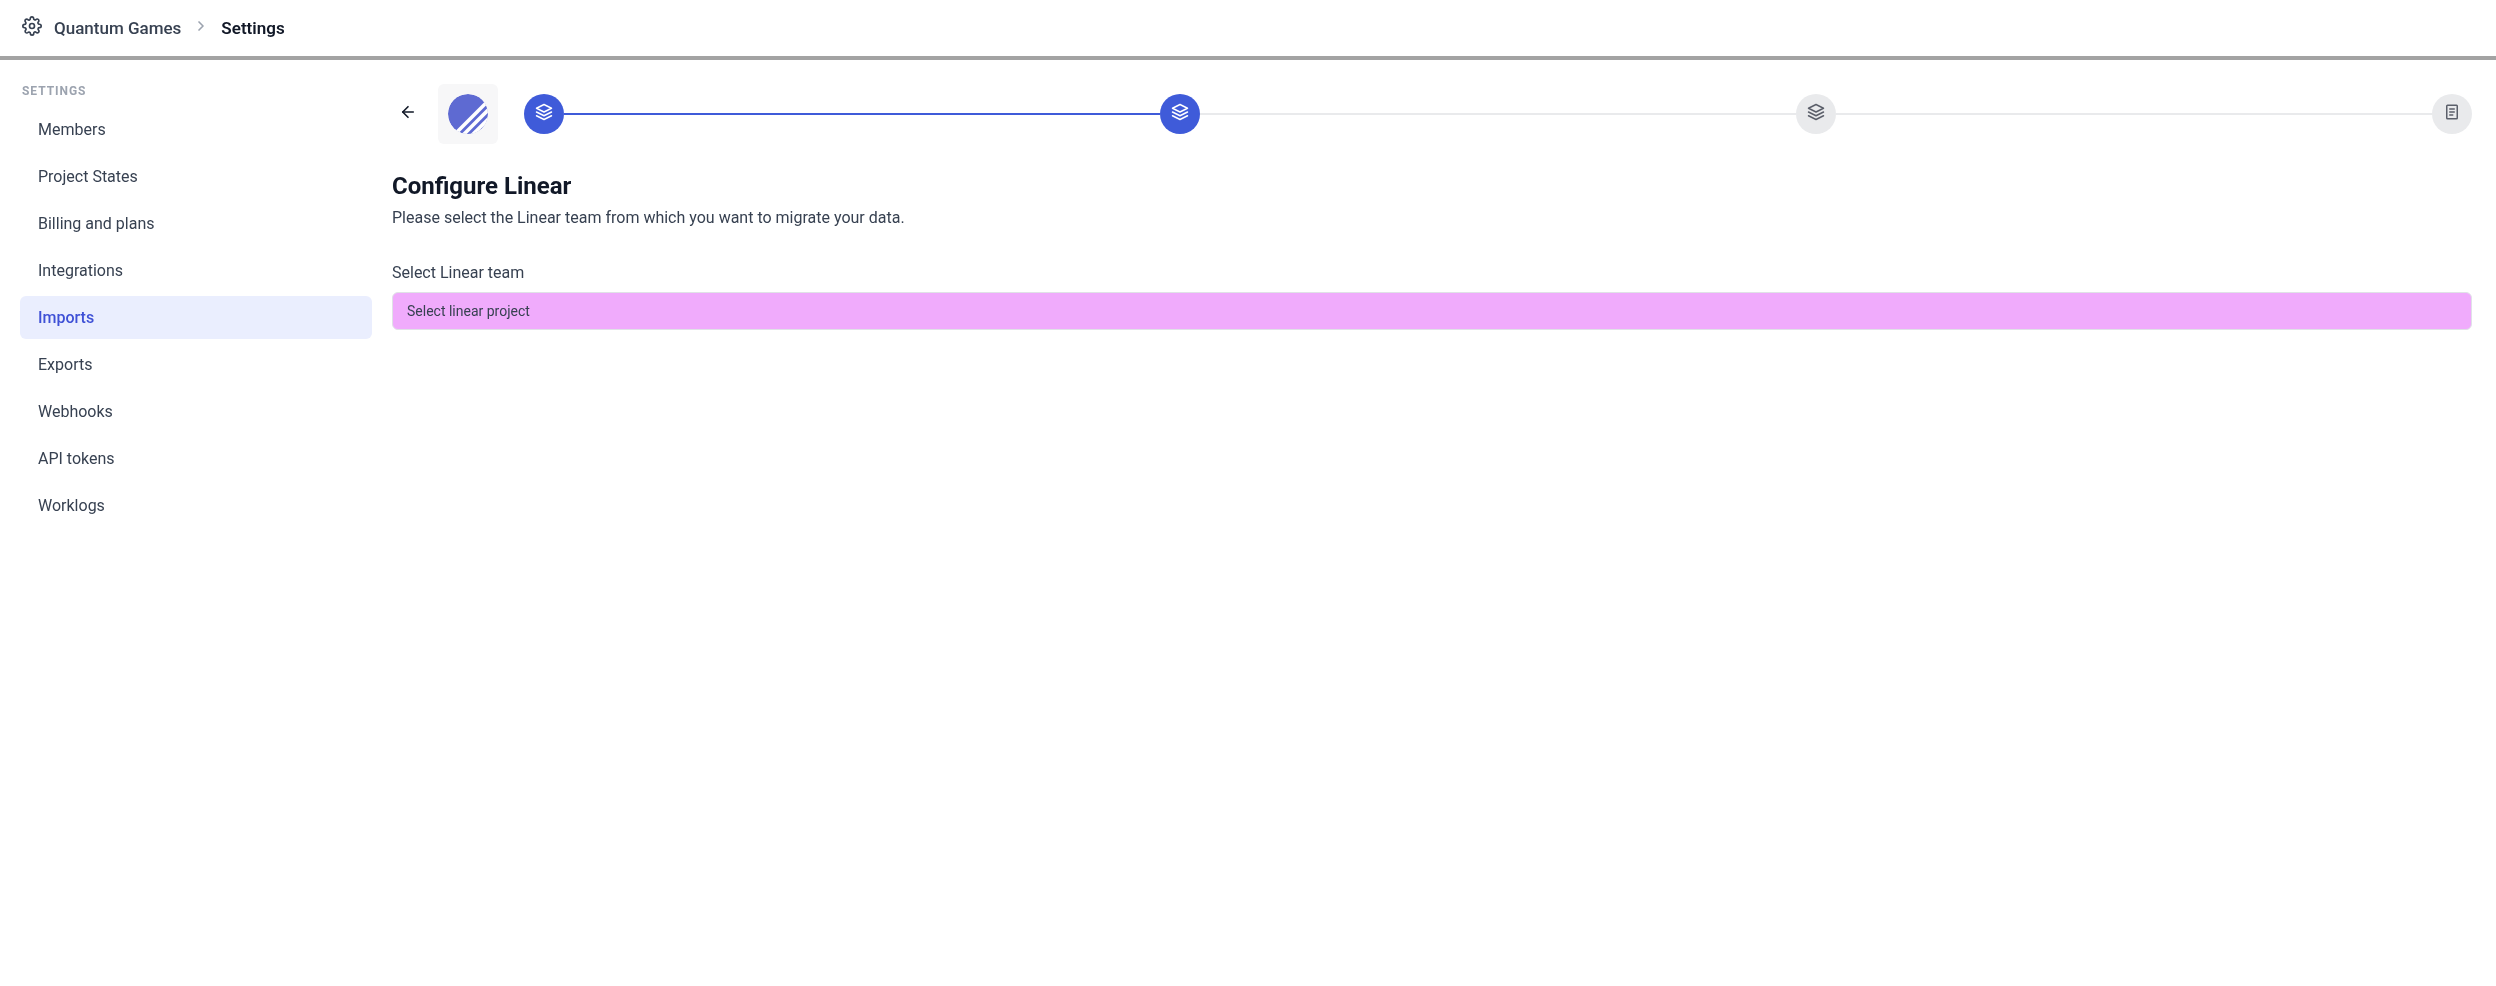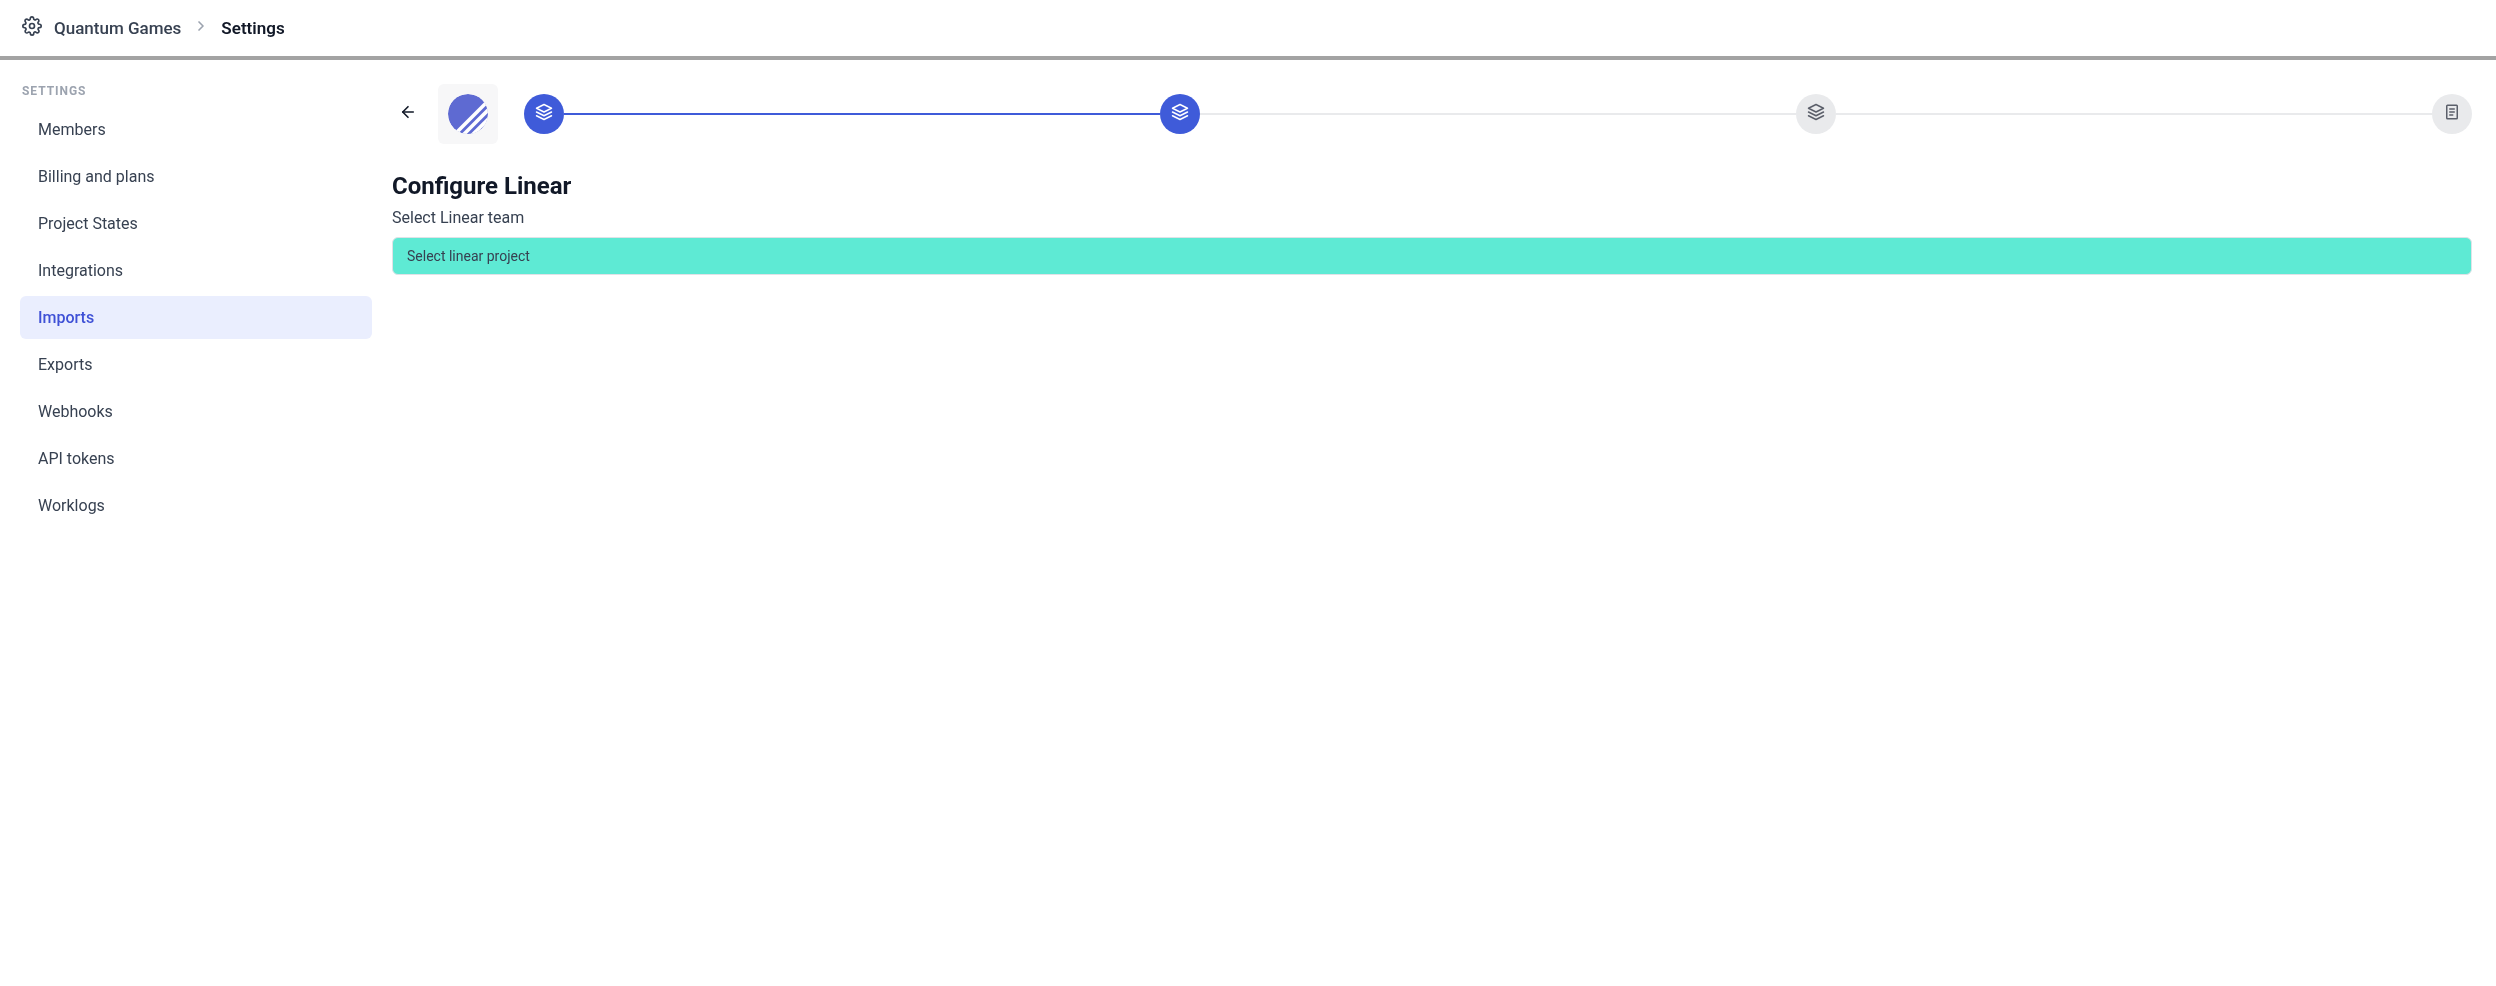--- a/index.html
+++ b/index.html
@@ -148,21 +148,21 @@
       margin-bottom: 36px;
     }
     .field-label {
       font-size: 16px;
       color: #374151;
       margin-bottom: 10px;
     }
     .select-box {
       width: 100%;
       border: 1px solid #e0e2e7;
-      background: #5eead4;
+      background: #f0abfc;
       border-radius: 6px;
       padding: 10px 14px;
       font-size: 14px;
       color: #374151;
       cursor: pointer;
       display: flex;
       align-items: center;
       justify-content: space-between;
     }
   </style>
@@ -184,22 +184,22 @@
       </svg>
     </span>
     <span class="breadcrumb-item-page">Settings</span>
   </div>
 </div>
 
 <div class="layout">
   <div class="sidebar">
     <div class="sidebar-heading">SETTINGS</div>
     <div class="sidebar-item">Members</div>
+    <div class="sidebar-item">Project States</div>
     <div class="sidebar-item">Billing and plans</div>
-    <div class="sidebar-item">Project States</div>
     <div class="sidebar-item">Integrations</div>
     <div class="sidebar-item active">Imports</div>
     <div class="sidebar-item">Exports</div>
     <div class="sidebar-item">Webhooks</div>
     <div class="sidebar-item">API tokens</div>
     <div class="sidebar-item">Worklogs</div>
   </div>
 
   <div class="main">
     <div class="topbar">
@@ -266,19 +266,20 @@
               <line x1="9" y1="8" x2="15" y2="8"></line>
               <line x1="9" y1="12" x2="15" y2="12"></line>
               <line x1="9" y1="16" x2="13" y2="16"></line>
             </svg>
           </span>
         </div>
       </div>
     </div>
 
     <h1 class="page-title">Configure Linear</h1>
+    <p class="page-subtitle">Please select the Linear team from which you want to migrate your data.</p>
 
     <div class="field-label">Select Linear team</div>
     <div class="select-box">
       <span>Select linear project</span>
     </div>
   </div>
 </div>
 
 </body></html>

